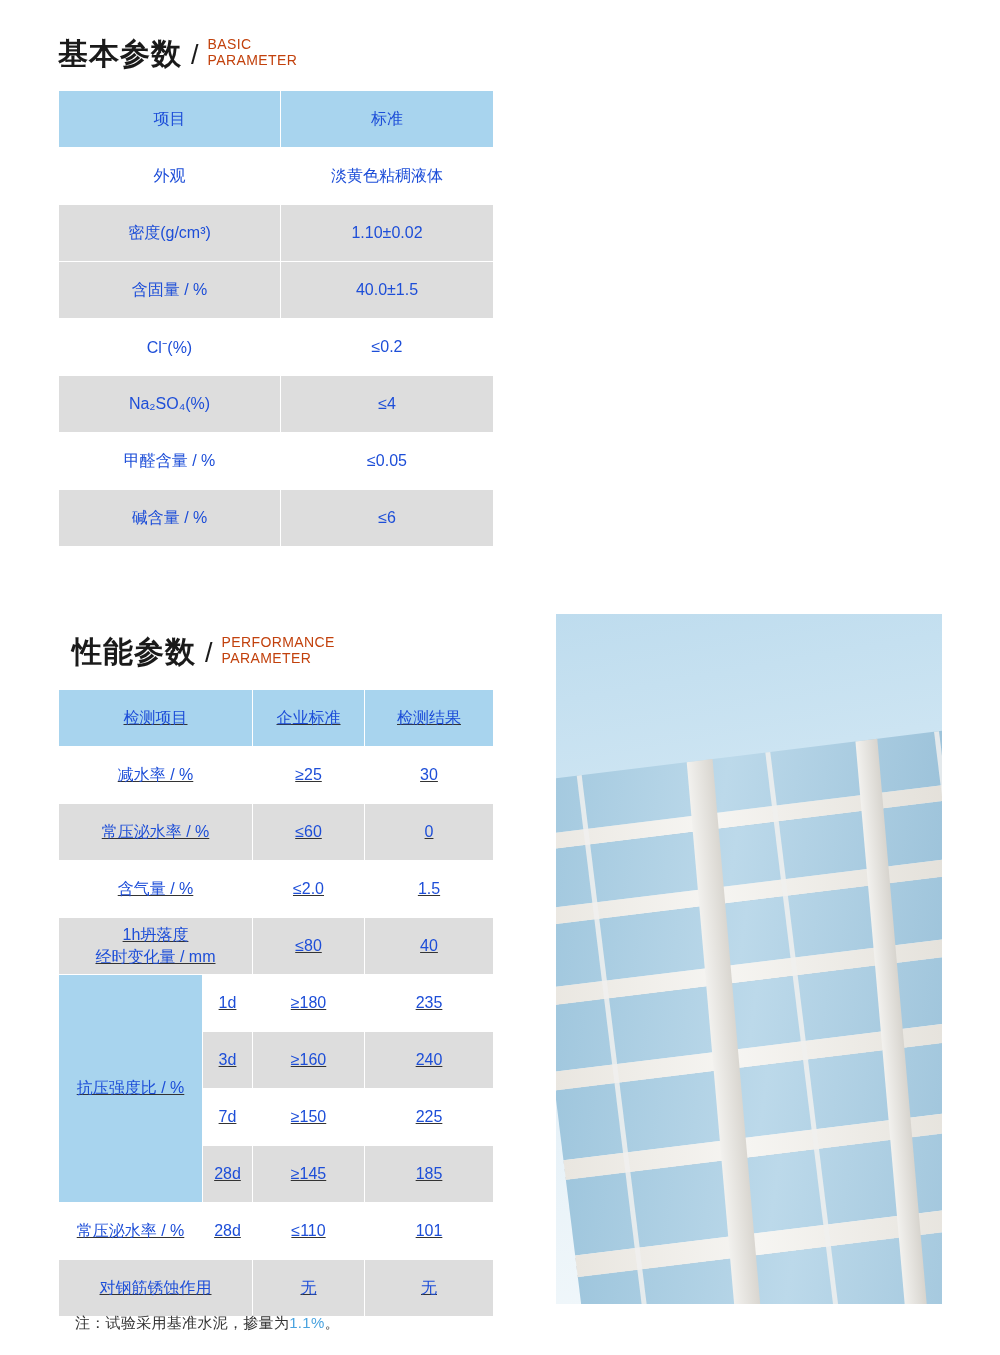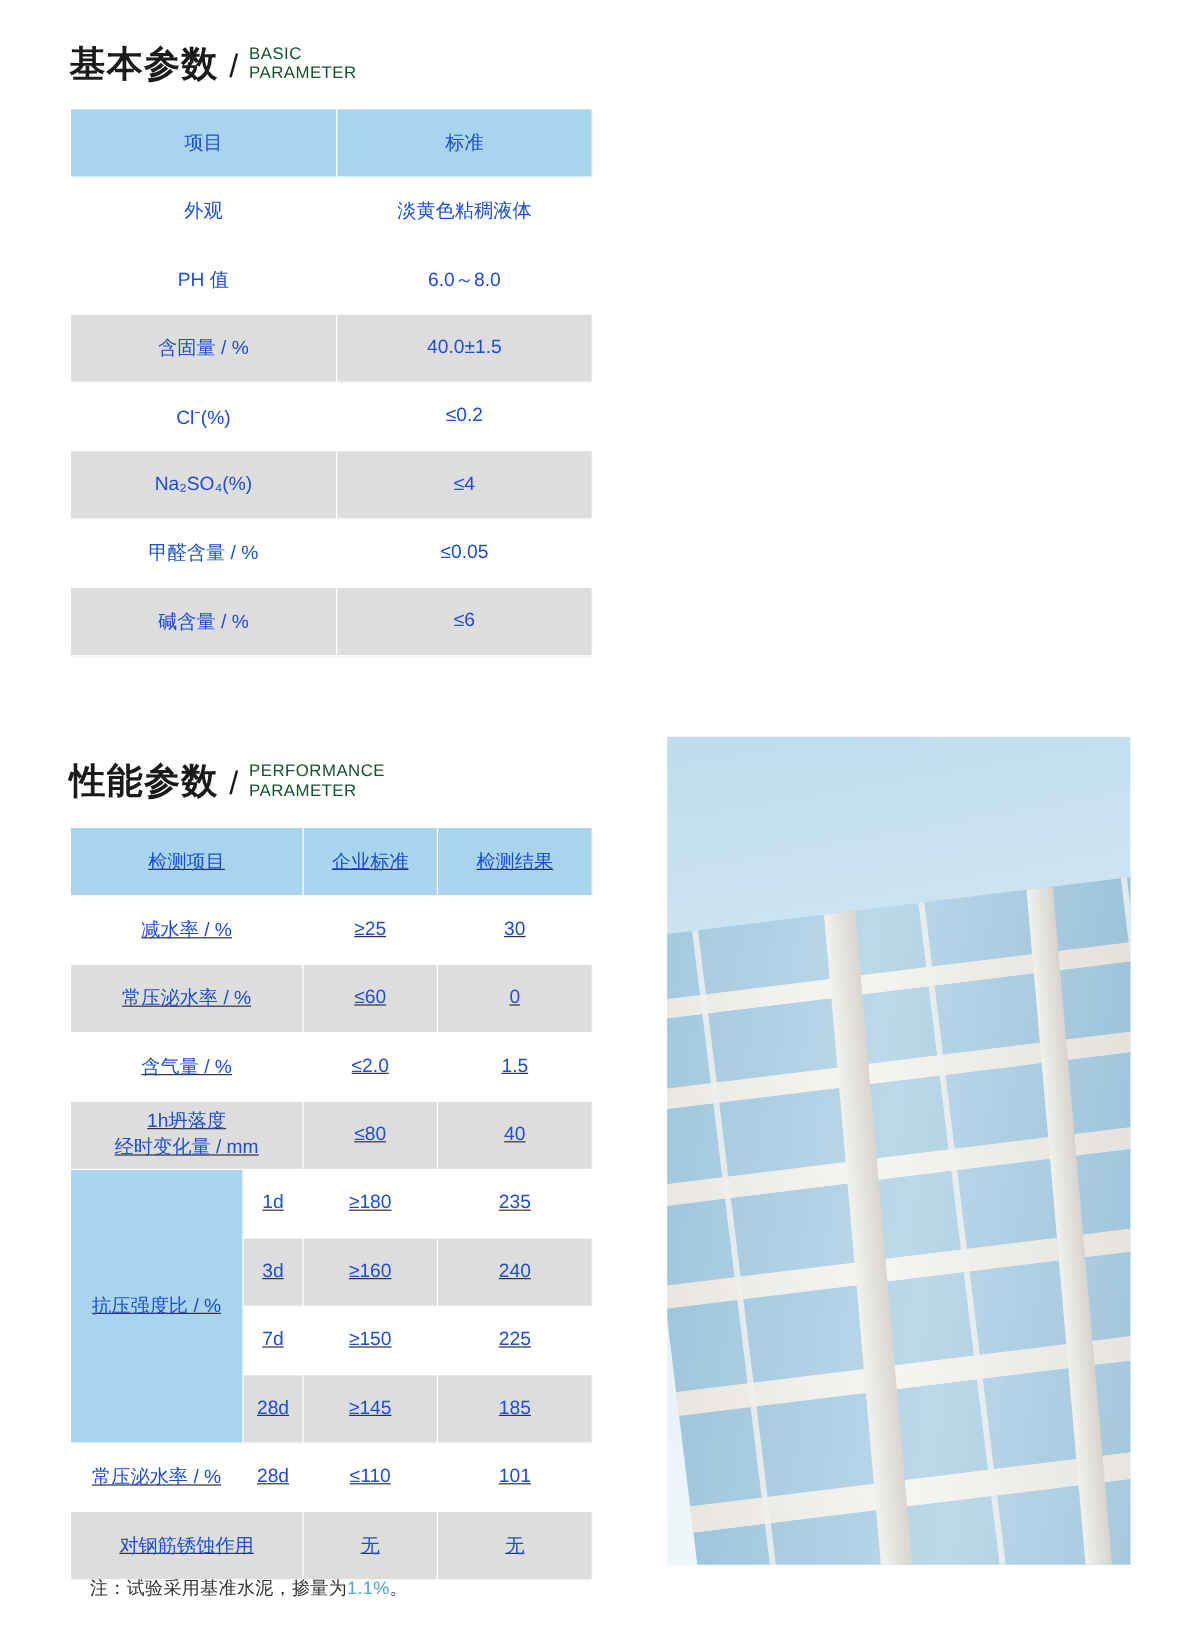--- a/index.html
+++ b/index.html
@@ -37,21 +37,21 @@
   }
   .section-head .slash {
     font-size: 27px;
     color: #1a1a1a;
     margin: 0 9px 0 9px;
     line-height: 1;
     font-weight: 400;
   }
   .section-head .en {
     font-size: 14px;
-    color: #14532d;
+    color: #c2410c;
     line-height: 1.15;
     letter-spacing: 0.4px;
     padding-bottom: 1px;
   }
   .section-head .en span {
     display: block;
   }
 
   
   table.param {
@@ -181,22 +181,22 @@
     <tbody>
       <tr>
         <td class="hdr">项目</td>
         <td class="hdr">标准</td>
       </tr>
       <tr>
         <td class="row-white">外观</td>
         <td class="row-white">淡黄色粘稠液体</td>
       </tr>
       <tr>
-        <td class="row-white">PH 值</td>
-        <td class="row-white">6.0～8.0</td>
+        <td class="row-gray">密度(g/cm³)</td>
+        <td class="row-gray">1.10±0.02</td>
       </tr>
       <tr>
         <td class="row-gray">含固量 / %</td>
         <td class="row-gray">40.0±1.5</td>
       </tr>
       <tr>
         <td class="row-white">Cl⁻(%)</td>
         <td class="row-white">≤0.2</td>
       </tr>
       <tr>
@@ -207,21 +207,21 @@
         <td class="row-white">甲醛含量 / %</td>
         <td class="row-white">≤0.05</td>
       </tr>
       <tr>
         <td class="row-gray">碱含量 / %</td>
         <td class="row-gray">≤6</td>
       </tr>
     </tbody>
   </table>
 
-  <div class="section-head" style="left:58px; top:634px;">
+  <div class="section-head" style="left:72px; top:634px;">
     <div class="zh">性能参数</div>
     <div class="slash">/</div>
     <div class="en">
       <span>PERFORMANCE</span>
       <span>PARAMETER</span>
     </div>
   </div>
 
   <table class="param" id="perf-table">
     <colgroup>

